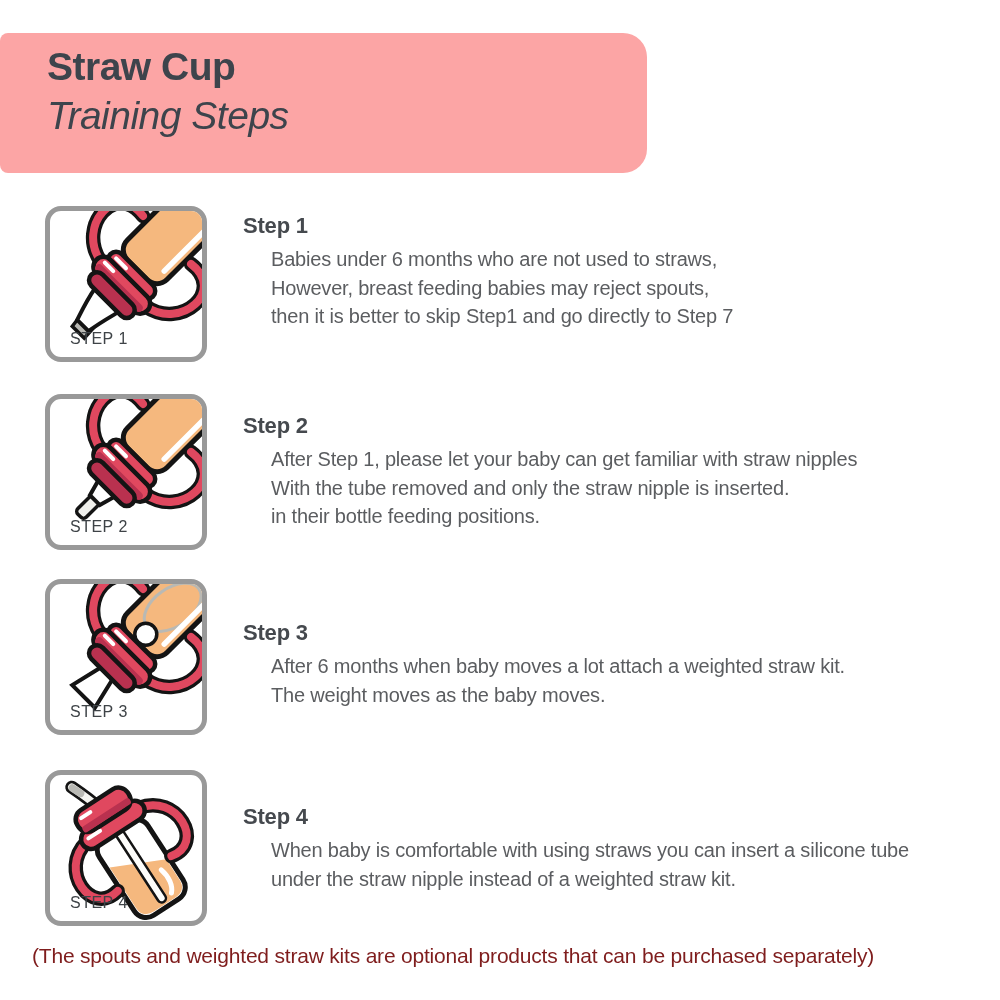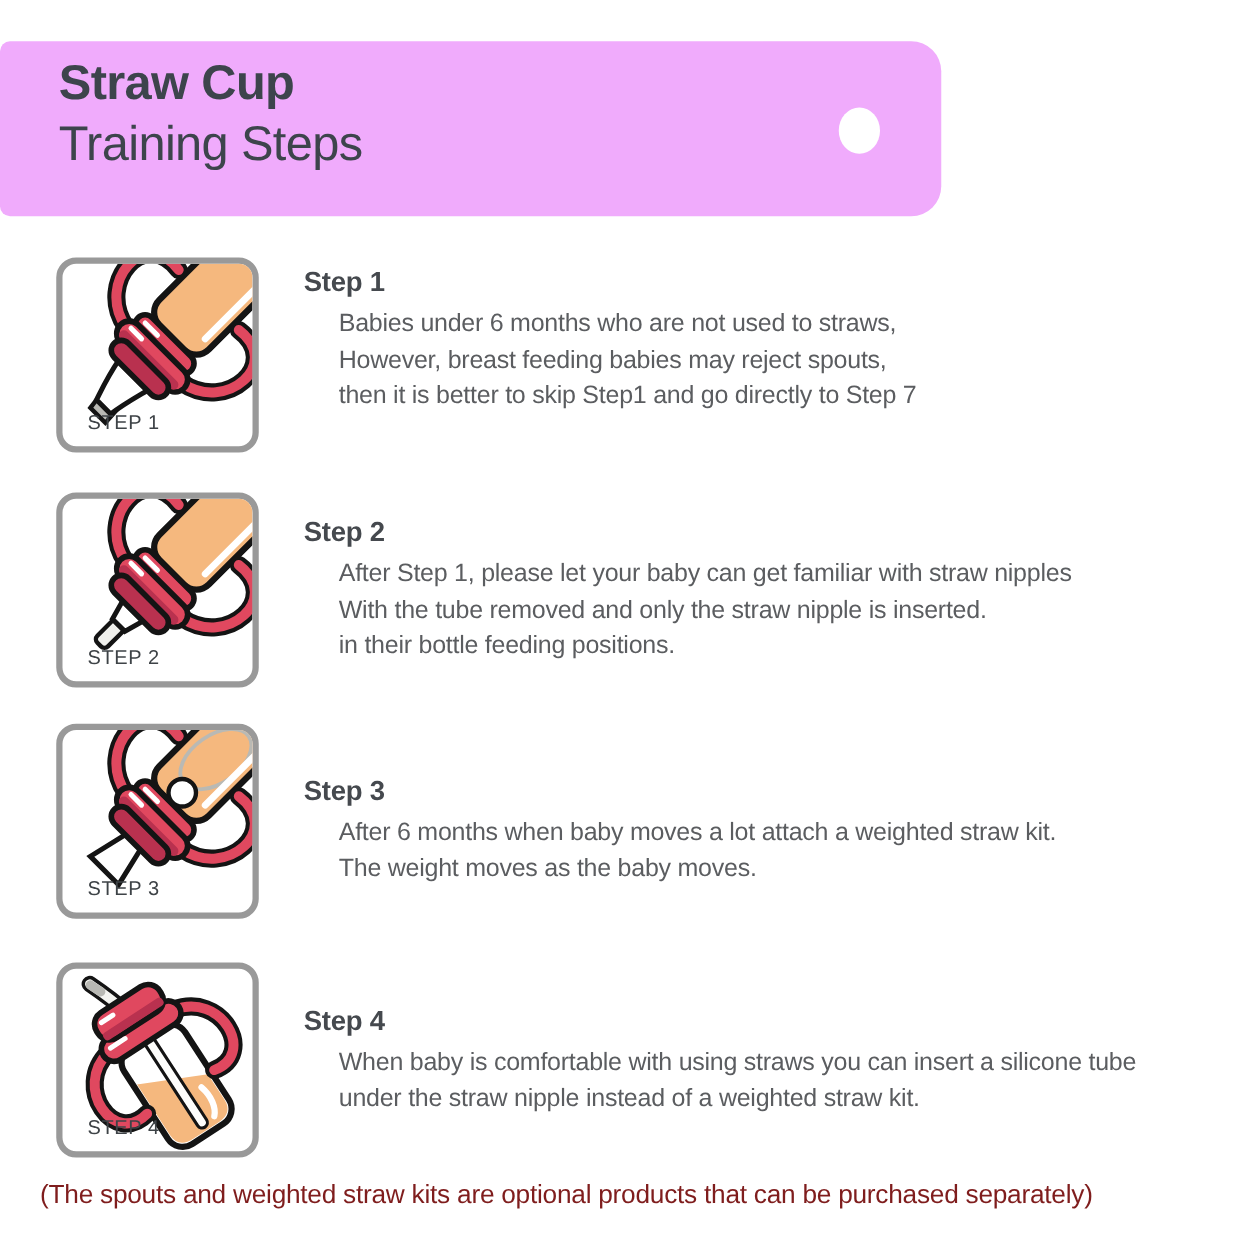--- a/index.html
+++ b/index.html
@@ -2,29 +2,29 @@
 <html><head>
 <meta charset="utf-8">
 <style>
   html,body{margin:0;padding:0;}
   body{
     width:1000px;height:1000px;position:relative;background:#ffffff;
     font-family:"Liberation Sans","DejaVu Sans",sans-serif;overflow:hidden;
   }
   
   .header{
-    position:absolute;left:0;top:33px;width:753px;height:140px;
-    background:#f0abfc;border-radius:8px 24px 24px 8px;
+    position:absolute;left:0;top:33px;width:647px;height:140px;
+    background:#fca5a5;border-radius:8px 24px 24px 8px;
   }
   .header-title{
     position:absolute;left:47px;top:9px;color:#3d444c;
     font-size:39px;line-height:49px;letter-spacing:-0.5px;
   }
   .header-title .t1{font-weight:700;}
-  .header-title .t2{font-weight:400;}
+  .header-title .t2{font-weight:400;font-style:italic;}
   .header-hole{
     position:absolute;left:671px;top:53px;width:33px;height:37px;
     background:#ffffff;border-radius:50%;
   }
   
   .stepbox{
     position:absolute;left:45px;width:152px;height:146px;
     background:#ffffff;border:5px solid #999999;border-radius:16px;
     overflow:hidden;
   }

